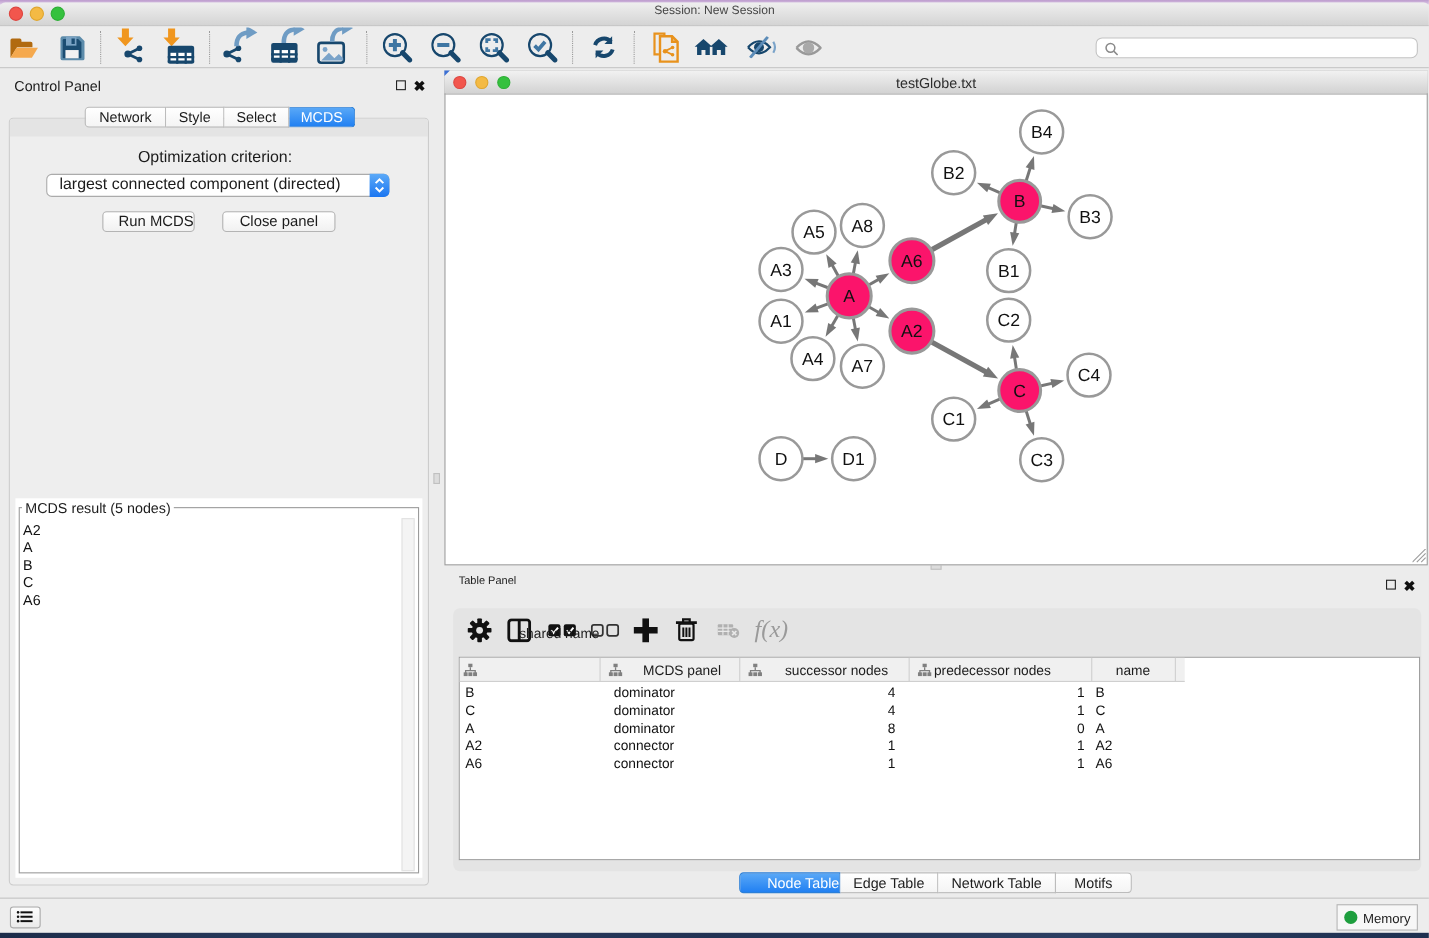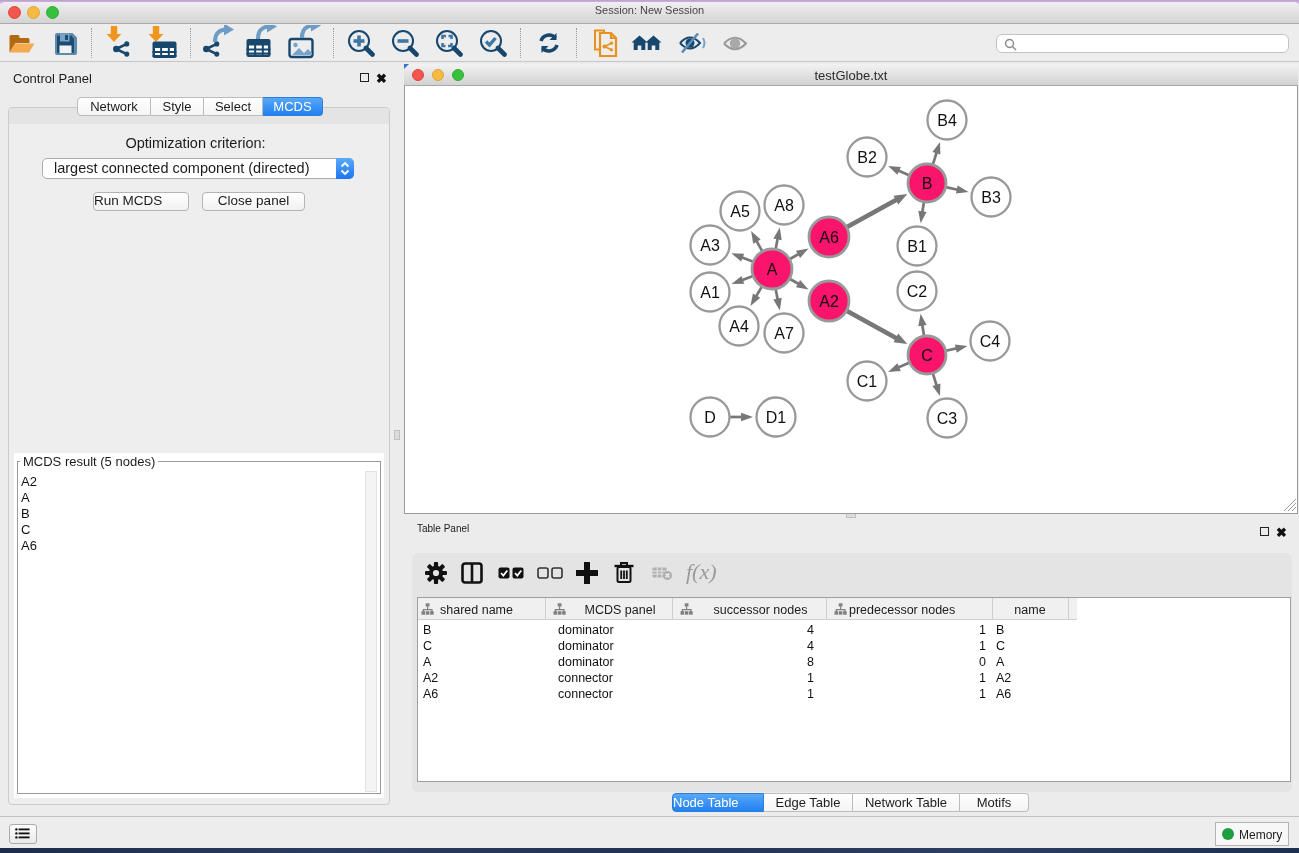--- a/index.html
+++ b/index.html
@@ -149,21 +149,21 @@
 <div class="abs" style="left:263px;top:97px;width:60px;height:19px;background:linear-gradient(#59a8f7,#2180f2);border:1px solid #2b7fd8;border-left:none;border-radius:0 4px 4px 0;text-align:center;font-size:13px;color:#fff;line-height:18px">MCDS</div>
 
 <div class="abs" style="left:0px;top:135px;width:391px;text-align:center;font-size:14.5px;color:#1c1c1c">Optimization criterion:</div>
 <div class="abs" style="left:42px;top:158px;width:312px;height:21px;background:#fff;border:1px solid #ababab;border-radius:5px"></div>
 <div class="abs" style="left:54px;top:160px;font-size:14.5px;color:#1c1c1c">largest connected component (directed)</div>
 <div class="abs" style="left:336px;top:158px;width:18px;height:21px;background:linear-gradient(#5caaf8,#1b76f1);border-radius:0 5px 5px 0"></div>
 <svg class="abs" style="left:338px;top:161px" width="14" height="15" viewBox="0 0 14 15">
     <path d="M3.5,5.5 L7,2 L10.5,5.5" fill="none" stroke="#fff" stroke-width="1.8"></path>
     <path d="M3.5,9.5 L7,13 L10.5,9.5" fill="none" stroke="#fff" stroke-width="1.8"></path>
   </svg>
-<div class="abs" style="left:93px;top:192px;width:96px;height:19px;background:linear-gradient(#ffffff,#f1f1f1);border:1px solid #b4b4b4;border-radius:4px;text-align:left;font-size:13.5px;color:#1c1c1c;line-height:16px">Run MCDS</div>
+<div class="abs" style="left:93px;top:192px;width:84px;height:19px;background:linear-gradient(#ffffff,#f1f1f1);border:1px solid #b4b4b4;border-radius:4px;text-align:right;font-size:13.5px;color:#1c1c1c;line-height:16px">Run MCDS</div>
 <div class="abs" style="left:202px;top:192px;width:103px;height:19px;background:linear-gradient(#ffffff,#f1f1f1);border:1px solid #b4b4b4;border-radius:4px;text-align:center;font-size:13.5px;color:#1c1c1c;line-height:16px">Close panel</div>
 
 <div class="abs" style="left:14px;top:453px;width:370px;height:345px;background:#fff"></div>
 <div class="abs" style="left:17px;top:461px;width:364px;height:333px;border:1px solid #9b9b9b"></div>
 <div class="abs" style="left:20px;top:454px;background:#fff;padding:0 3px;font-size:13px;color:#1c1c1c">MCDS result (5 nodes)</div>
 <div class="abs" style="left:365px;top:471px;width:12px;height:321px;background:#f4f4f4;border:1px solid #e2e2e2"></div>
 <div class="abs" style="left:21px;top:474px;font-size:13px;color:#111;line-height:16px">A2<br>A<br>B<br>C<br>A6</div>
 
 <div class="abs" style="left:394px;top:430px;width:6px;height:10px;background:#dcdcdc;border:1px solid #c0c0c0"></div>
 <div class="abs" style="left:846px;top:512px;width:10px;height:6px;background:#dcdcdc;border:1px solid #c0c0c0"></div>
@@ -354,33 +354,33 @@
     <rect x="4.8" y="8.2" width="3.6" height="3.5" fill="#808080"></rect>
     <rect x="9.1" y="8.2" width="3.6" height="3.5" fill="#808080"></rect>
   </svg>
 <svg style="position:absolute;left:834px;top:603px" width="13" height="12" viewBox="0 0 13 12">
     <rect x="4.7" y="0.3" width="3.8" height="3.2" fill="#808080"></rect>
     <path d="M6.6,3.5 v3 M2.3,9 v-2.4 h8.7 v2.4" fill="none" stroke="#808080" stroke-width="1.2"></path>
     <rect x="0.5" y="8.2" width="3.6" height="3.5" fill="#808080"></rect>
     <rect x="4.8" y="8.2" width="3.6" height="3.5" fill="#808080"></rect>
     <rect x="9.1" y="8.2" width="3.6" height="3.5" fill="#808080"></rect>
   </svg>
-<div class="abs" style="left:440px;top:603px;width:105px;text-align:left;font-size:12.5px;color:#1c1c1c">shared name</div>
+<div class="abs" style="left:440px;top:569px;width:105px;text-align:right;font-size:12.5px;color:#1c1c1c">shared name</div>
 <div class="abs" style="left:568px;top:603px;width:104px;text-align:center;font-size:12.5px;color:#1c1c1c">MCDS panel</div>
 <div class="abs" style="left:695px;top:603px;width:131px;text-align:center;font-size:12.5px;color:#1c1c1c">successor nodes</div>
 <div class="abs" style="left:849px;top:603px;width:143px;font-size:12.5px;color:#1c1c1c">predecessor nodes</div>
 <div class="abs" style="left:992px;top:603px;width:76px;text-align:center;font-size:12.5px;color:#1c1c1c">name</div>
 
 <div class="abs" style="left:423px;top:622px;font-size:12.5px;color:#111;line-height:16px">B<br>C<br>A<br>A2<br>A6</div>
 <div class="abs" style="left:558px;top:622px;font-size:12.5px;color:#111;line-height:16px">dominator<br>dominator<br>dominator<br>connector<br>connector</div>
 <div class="abs" style="left:700px;top:622px;width:114px;text-align:right;font-size:12.5px;color:#111;line-height:16px">4<br>4<br>8<br>1<br>1</div>
 <div class="abs" style="left:860px;top:622px;width:126px;text-align:right;font-size:12.5px;color:#111;line-height:16px">1<br>1<br>0<br>1<br>1</div>
 <div class="abs" style="left:996px;top:622px;font-size:12.5px;color:#111;line-height:16px">B<br>C<br>A<br>A2<br>A6</div>
 
-<div class="abs" style="left:672px;top:793px;width:92px;height:19px;background:linear-gradient(#59a8f7,#2180f2);border:1px solid #2b7fd8;border-radius:4px 0 0 4px;text-align:left;font-size:13px;color:#fff;line-height:18px">Node Table</div>
+<div class="abs" style="left:672px;top:793px;width:92px;height:19px;background:linear-gradient(#59a8f7,#2180f2);border:1px solid #2b7fd8;border-radius:4px 0 0 4px;text-align:right;font-size:13px;color:#fff;line-height:18px">Node Table</div>
 <div class="abs" style="left:764px;top:793px;width:89px;height:19px;background:linear-gradient(#ffffff,#f4f4f4);border:1px solid #bcbcbc;border-left:none;text-align:center;font-size:13px;color:#1c1c1c;line-height:18px">Edge Table</div>
 <div class="abs" style="left:853px;top:793px;width:107px;height:19px;background:linear-gradient(#ffffff,#f4f4f4);border:1px solid #bcbcbc;border-left:none;text-align:center;font-size:13px;color:#1c1c1c;line-height:18px">Network Table</div>
 <div class="abs" style="left:960px;top:793px;width:69px;height:19px;background:linear-gradient(#ffffff,#f4f4f4);border:1px solid #bcbcbc;border-left:none;border-radius:0 4px 4px 0;text-align:center;font-size:13px;color:#1c1c1c;line-height:18px">Motifs</div>
 
 <div class="abs" style="left:0;top:816px;width:1299px;height:32px;background:#ededed;border-top:1px solid #c2c2c2"></div>
 <div class="abs" style="left:9px;top:824px;width:28px;height:20px;background:linear-gradient(#fdfdfd,#eaeaea);border:1px solid #ababab;border-radius:3px"></div>
 <svg class="abs" style="left:15px;top:828px" width="15" height="11" viewBox="0 0 15 11">
     <g fill="#111">
       <circle cx="1.4" cy="1.4" r="1.2"></circle>
       <rect x="3.6" y="0.5" width="11" height="1.8"></rect>

